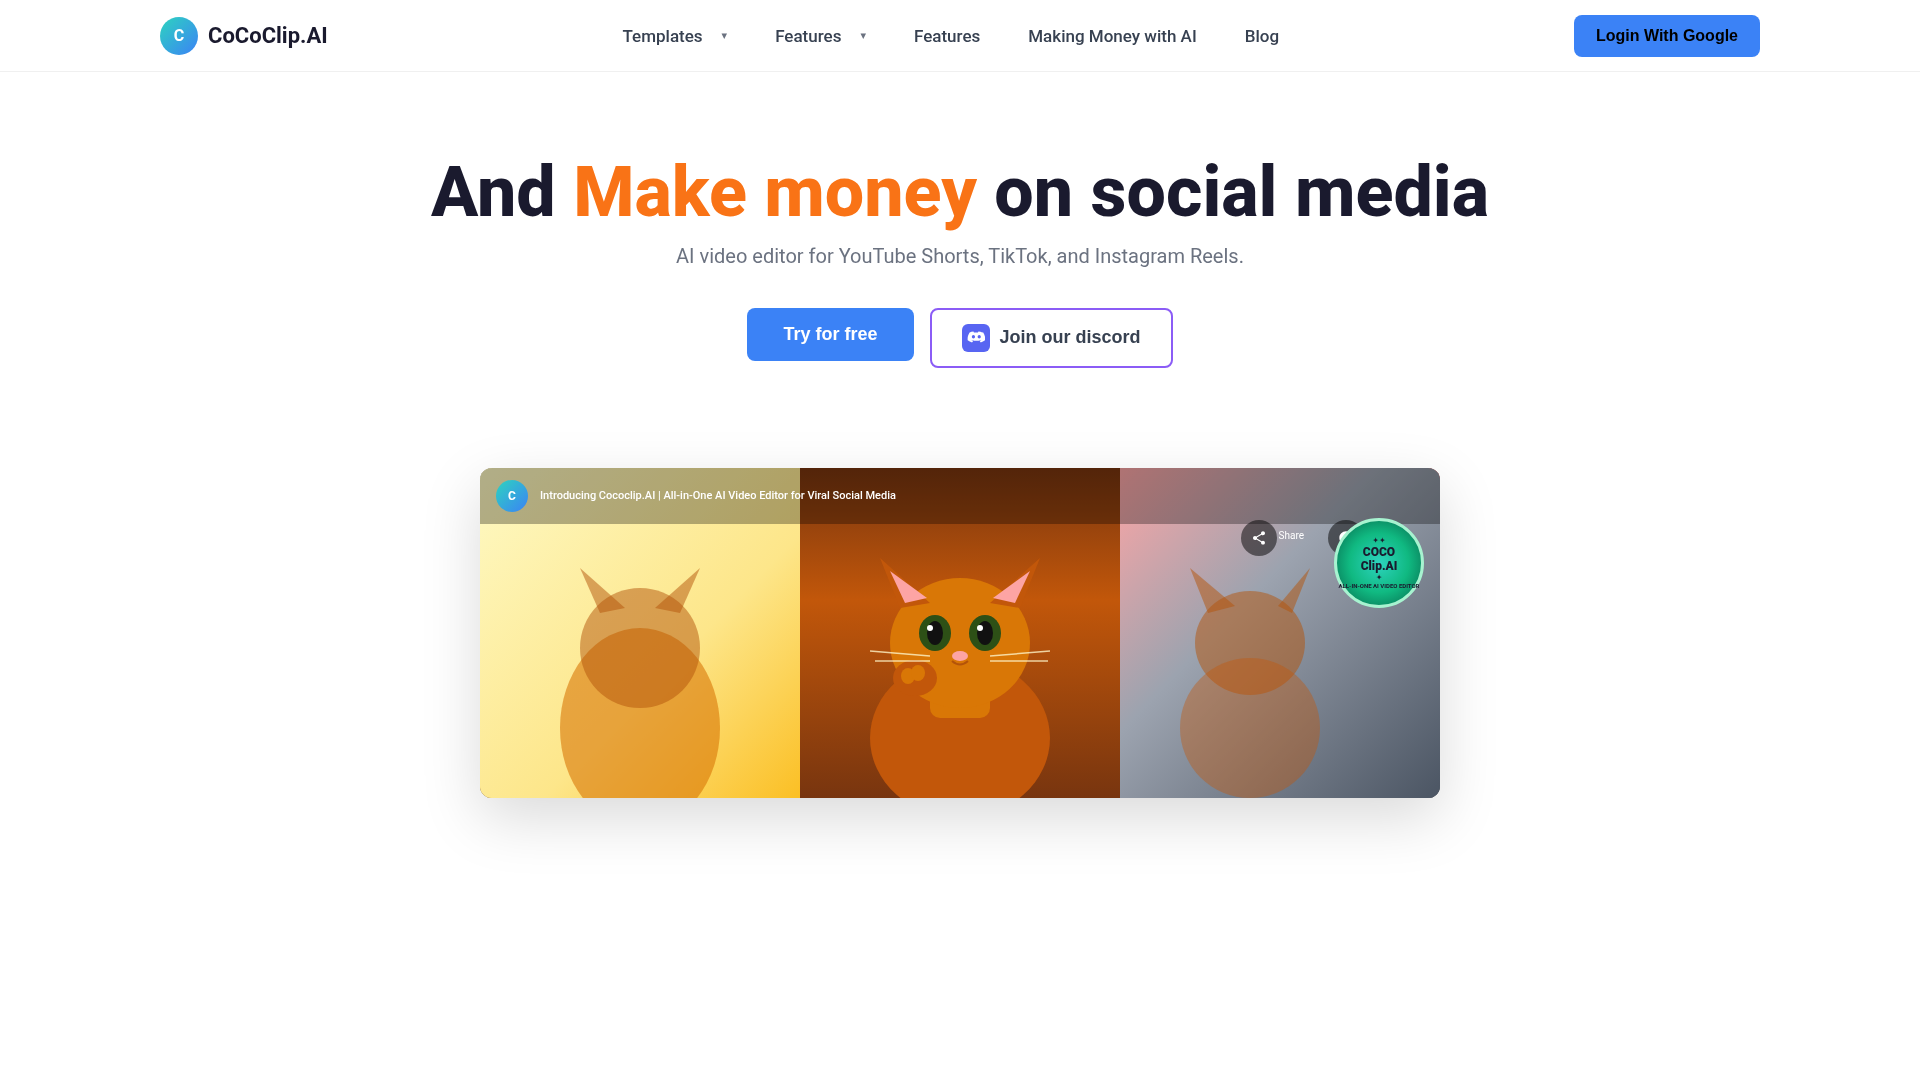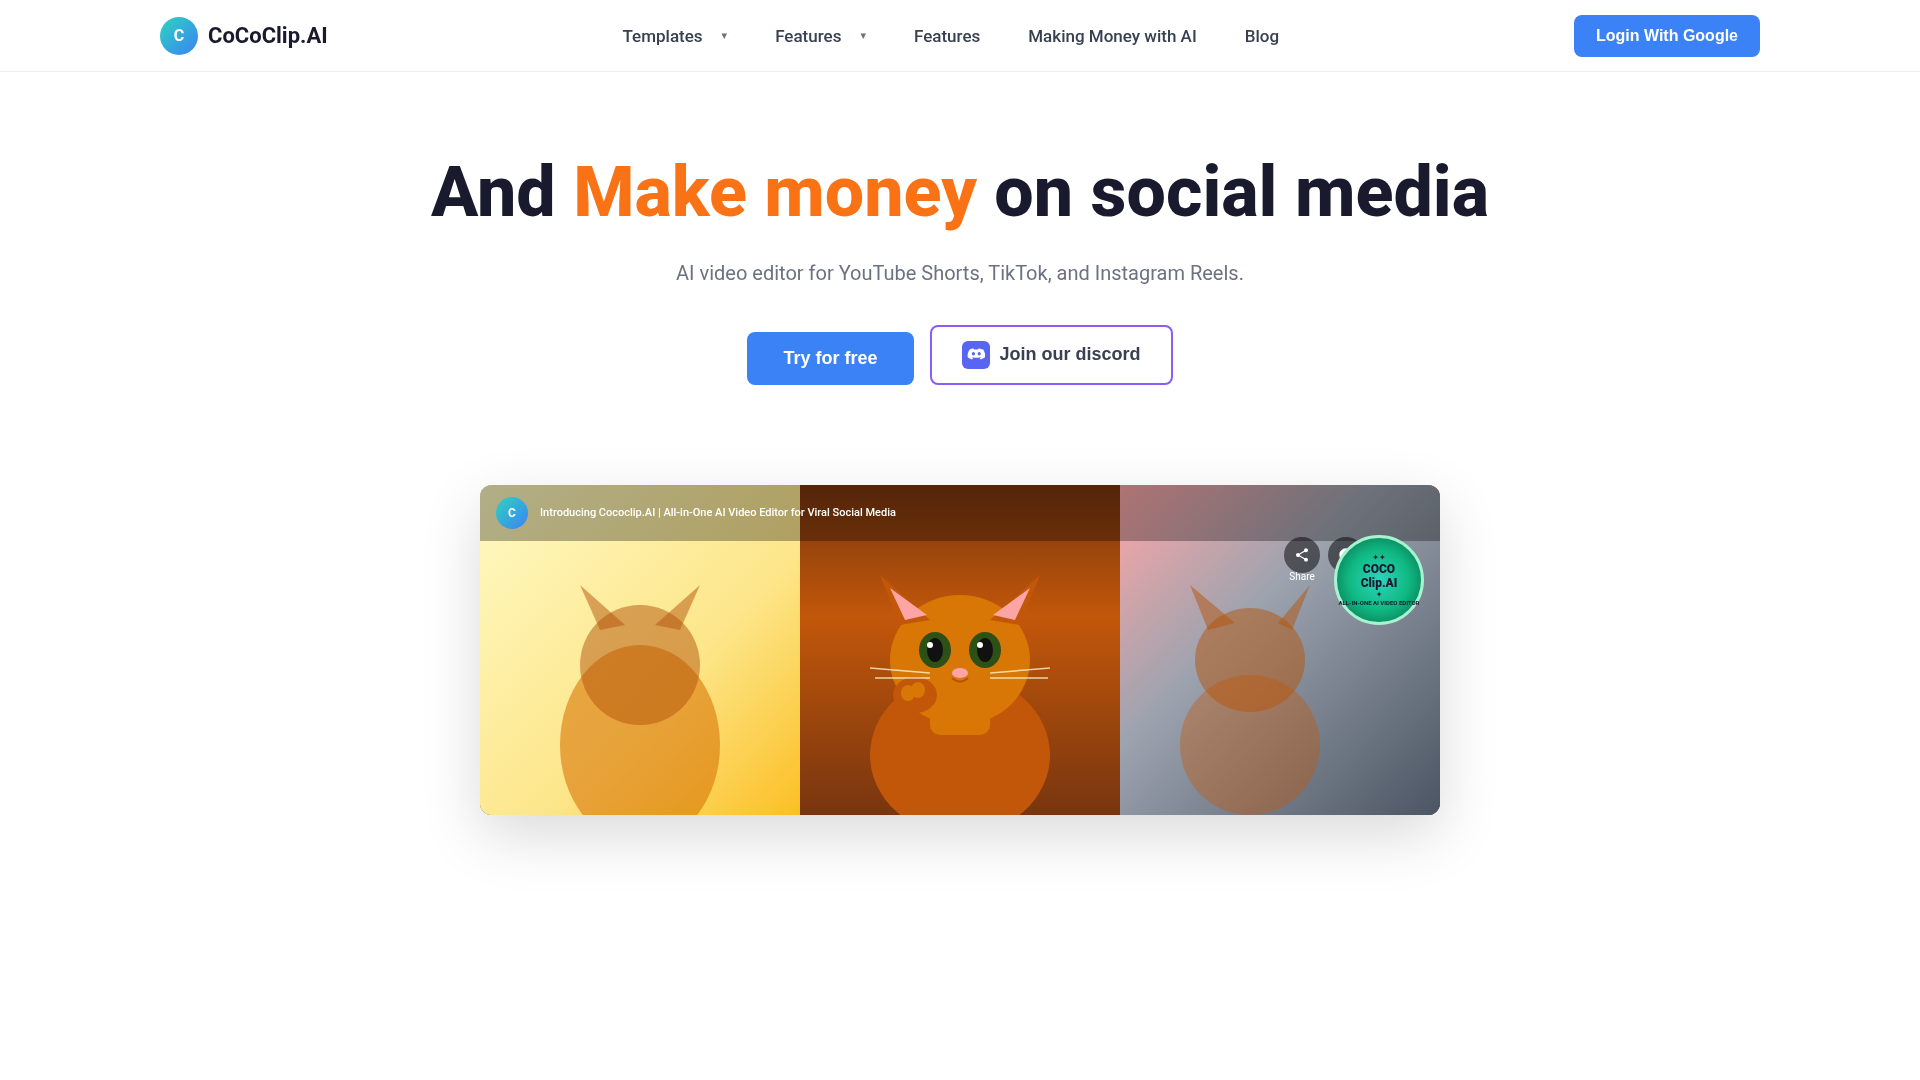--- a/index.html
+++ b/index.html
@@ -73,21 +73,21 @@
       gap: 19px;
     }
 
     .chevron-icon {
       font-size: 11px;
       color: #6b7280;
     }
 
     .login-btn {
       background: #3b82f6;
-      color: #ffffff;
+      color: #000000;
       border: none;
       padding: 12px 22px;
       border-radius: 8px;
       font-size: 16px;
       font-weight: 600;
       cursor: pointer;
       white-space: nowrap;
     }
 
     
@@ -105,38 +105,38 @@
       line-height: 1.15;
       color: #1a1a2e;
       margin-bottom: 8px;
     }
 
     .hero-title-line2 {
       font-size: 70px;
       font-weight: 800;
       line-height: 1.15;
       color: #1a1a2e;
-      margin-bottom: 28px;
+      margin-bottom: 11px;
     }
 
     .highlight {
       color: #f97316;
     }
 
     .hero-subtitle {
       font-size: 20px;
       color: #6b7280;
       margin-bottom: 40px;
       font-weight: 400;
     }
 
     .hero-buttons {
       display: flex;
       gap: 16px;
-      align-items: flex-end;
+      align-items: flex-start;
     }
 
     .try-free-btn {
       background: #3b82f6;
       color: white;
       border: none;
       padding: 16px 36px;
       border-radius: 8px;
       font-size: 18px;
       font-weight: 600;
@@ -453,21 +453,21 @@
           <ellipse cx="130" cy="260" rx="70" ry="70" fill="#c2570a" opacity="0.4"></ellipse>
         </svg>
       </div>
     </div>
 
     <div class="video-topbar">
       <div class="video-channel-icon">C</div>
       <span class="video-title-text">Introducing Cococlip.AI | All-in-One AI Video Editor for Viral Social Media</span>
     </div>
 
-    <div style="position:absolute; top:52px; right:120px; display:flex; flex-direction:column; align-items:center; gap:2px;">
+    <div style="position:absolute; top:52px; right:136px; display:flex; align-items:center; gap:2px;">
       <div class="action-icon-btn">
         <svg width="16" height="16" viewBox="0 0 24 24" fill="white">
           <path d="M18 16.08c-.76 0-1.44.3-1.96.77L8.91 12.7c.05-.23.09-.46.09-.7s-.04-.47-.09-.7l7.05-4.11c.54.5 1.25.81 2.04.81 1.66 0 3-1.34 3-3s-1.34-3-3-3-3 1.34-3 3c0 .24.04.47.09.7L8.04 9.81C7.5 9.31 6.79 9 6 9c-1.66 0-3 1.34-3 3s1.34 3 3 3c.79 0 1.5-.31 2.04-.81l7.12 4.16c-.05.21-.08.43-.08.65 0 1.61 1.31 2.92 2.92 2.92 1.61 0 2.92-1.31 2.92-2.92s-1.31-2.92-2.92-2.92z"></path>
         </svg>
       </div>
       <span class="action-label">Share</span>
     </div>
 
     <div style="position:absolute; top:52px; right:76px; display:flex; flex-direction:column; align-items:center; gap:2px;">
       <div class="action-icon-btn">

